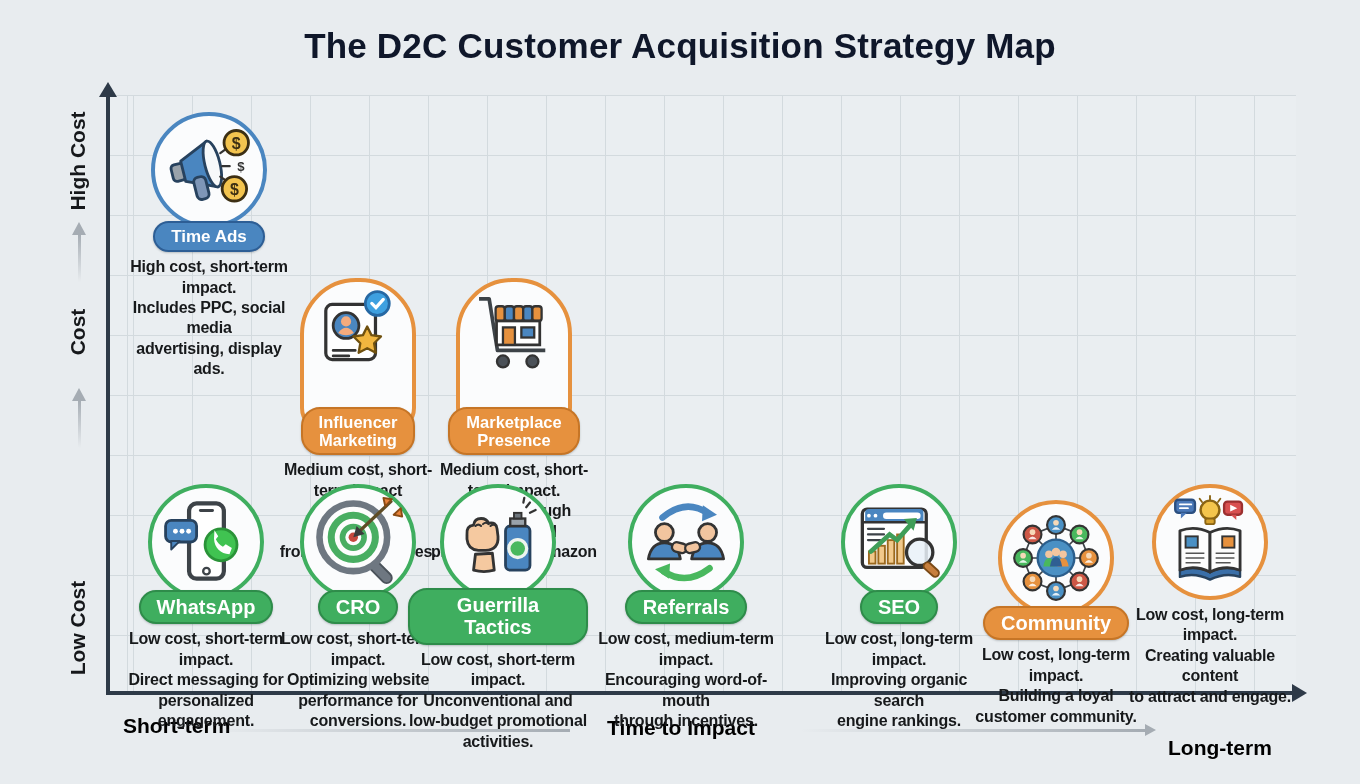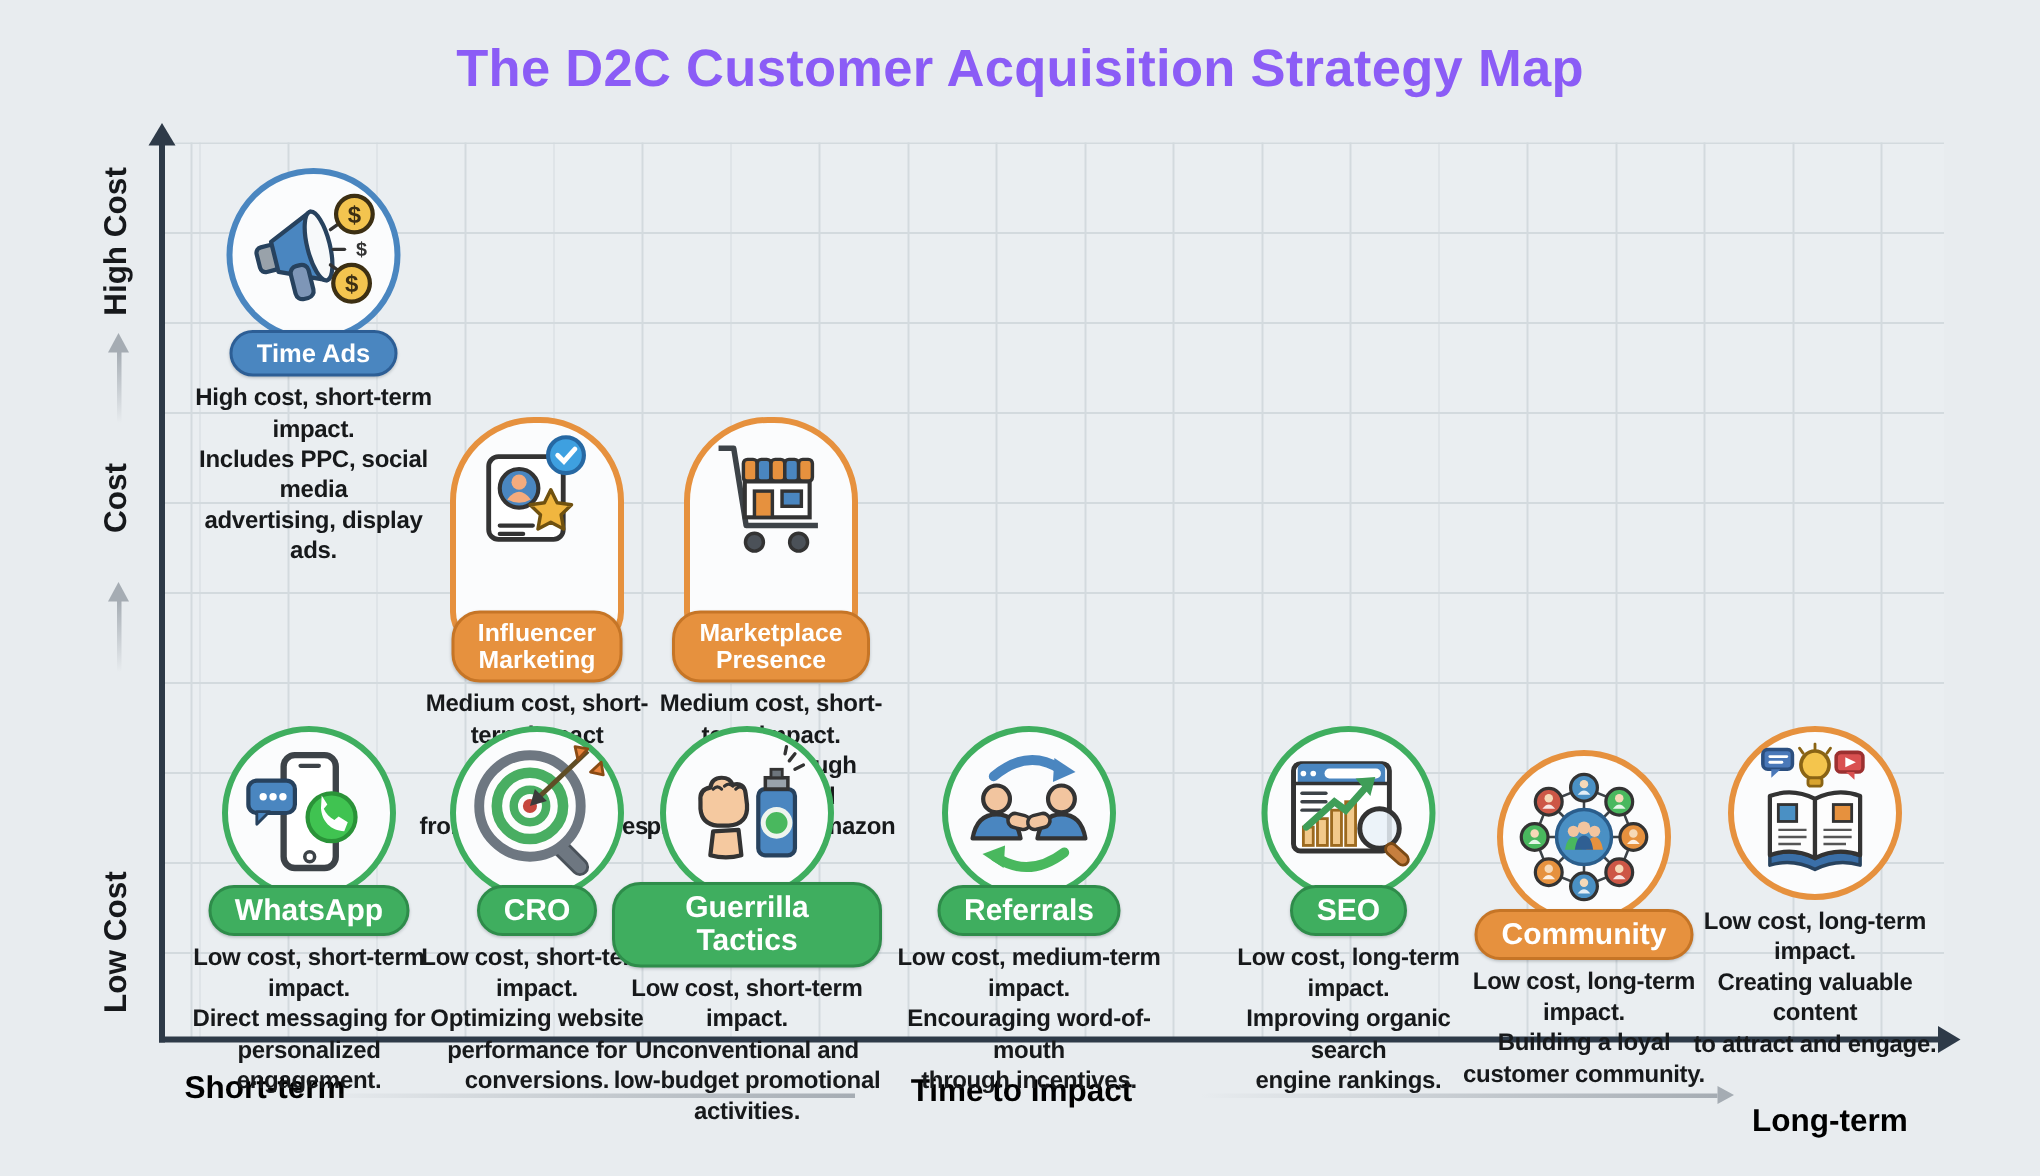--- a/index.html
+++ b/index.html
@@ -1,20 +1,20 @@
 <!DOCTYPE html>
 <html style="--blue: #4a86c0; --green: #3fae5f; --orange: #e6913e; --axis: #2e3a48; --background: #e8ecef;"><head>
 <meta charset="utf-8">
 <style>
   html,body{margin:0;padding:0;}
   body{font-family:"Liberation Sans","DejaVu Sans",sans-serif;background:#dfe3e6;}
   #stage{position:relative;width:1360px;height:784px;background:var(--background,#e8ecef);overflow:hidden;}
   
   .title{position:absolute;top:26px;left:0;width:100%;text-align:center;
-         font-size:35px;font-weight:bold;color:#8b5cf6;letter-spacing:.2px;}
+         font-size:35px;font-weight:bold;color:#0f172a;letter-spacing:.2px;}
   
   .plot{position:absolute;left:110px;top:95px;width:1186px;height:598px;background:#eaeef1;
         background-image:
           repeating-linear-gradient(to right,#d3dade 0 1px,transparent 1px 59px),
           repeating-linear-gradient(to bottom,#d3dade 0 1px,transparent 1px 60px);
         background-position:23px 0,0 0;}
   
   .axis-v{position:absolute;left:106px;top:95px;width:4px;height:600px;background:var(--axis,#2e3a48);}
   .axis-h{position:absolute;left:106px;top:691px;width:1190px;height:4px;background:var(--axis,#2e3a48);}
   .arrowhead-up{position:absolute;left:99px;top:82px;width:0;height:0;

